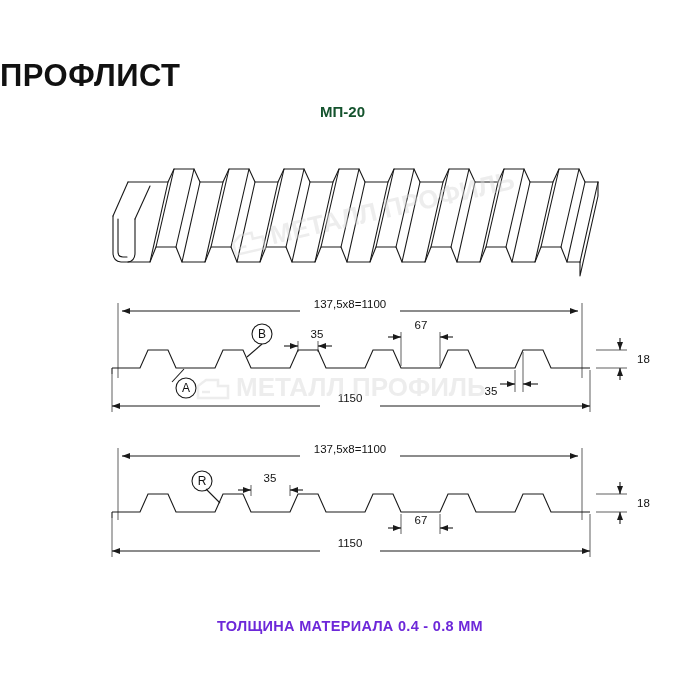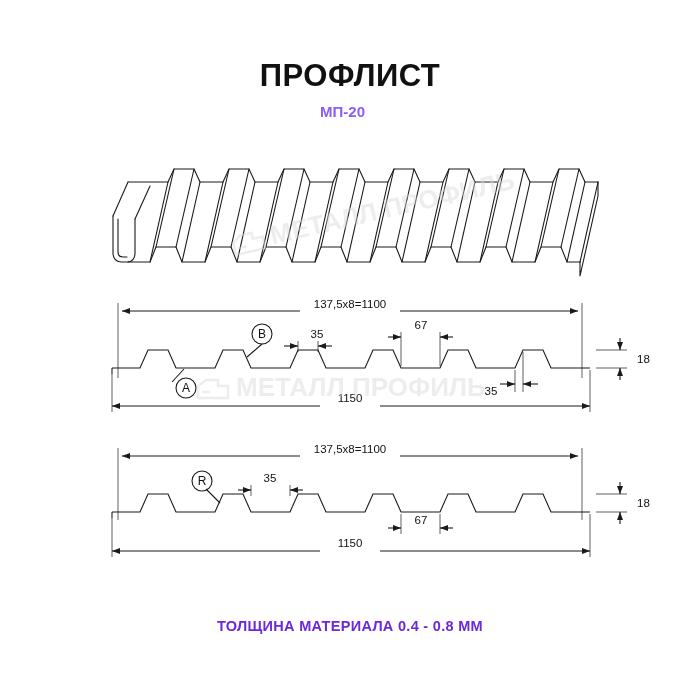--- a/index.html
+++ b/index.html
@@ -18,35 +18,34 @@
   .page {
     position: relative;
     width: 700px;
     height: 700px;
   }
   .title {
     position: absolute;
     left: 0;
     right: 0;
     top: 58px;
-    text-align: center;
     font-size: 31px;
     font-weight: bold;
     letter-spacing: 0.5px;
     color: #111;
   }
   .subtitle {
     position: absolute;
     left: 0;
     right: 15px;
     top: 103px;
     text-align: center;
     font-size: 15px;
     font-weight: bold;
-    color: #8b5cf6;
+    color: #14532d;
   }
   .footer-note {
     position: absolute;
     left: 0;
     right: 0;
     top: 618px;
     text-align: center;
     font-size: 14.5px;
     font-weight: bold;
     letter-spacing: 0.3px;

